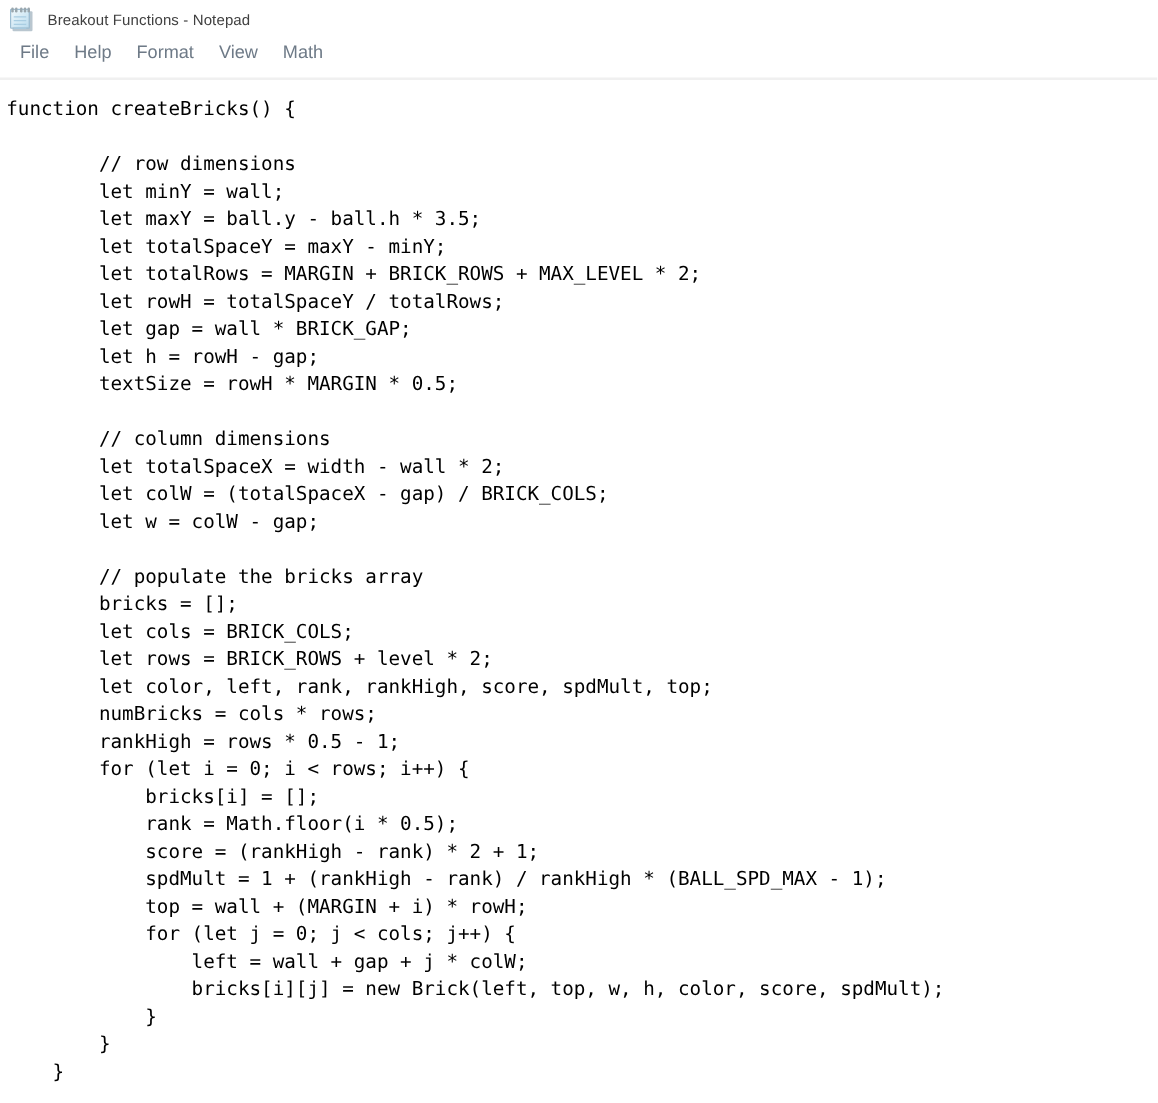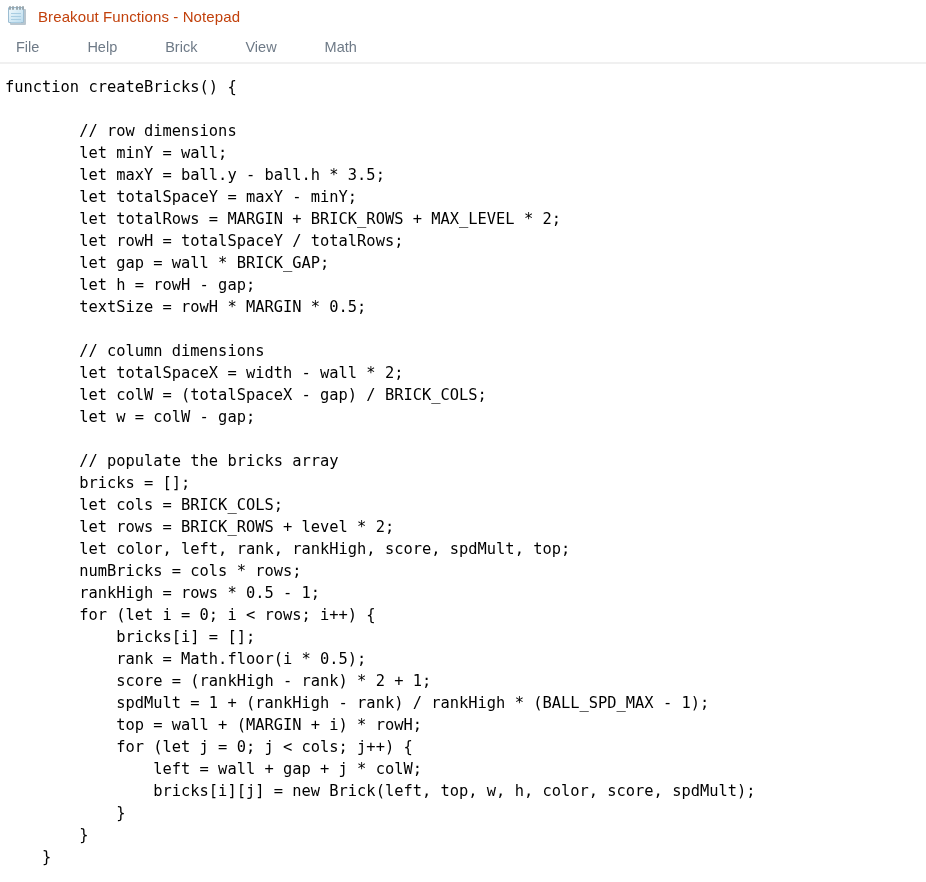--- a/index.html
+++ b/index.html
@@ -65,35 +65,34 @@
     left: 3px; top: 7px;
     width: 10px;
   }
   .np-icon .lines i {
     display: block;
     height: 1px;
     background: #a9cde2;
     margin-bottom: 2px;
   }
   .title-text {
-    font-size: 15px;
-    color: #c2410c;
+    font-size: 12px;
+    color: #404040;
     white-space: nowrap;
     letter-spacing: 0.1px;
   }
 
   
   .menubar {
     height: 30px;
     display: flex;
-    align-items: center;
+    align-items: flex-start;
     padding-left: 6px;
     background: #ffffff;
     box-sizing: border-box;
-    gap: 28px;
   }
   .menu-item {
     font-size: 14.5px;
     color: #6e7a87;
     padding: 2px 10px;
     cursor: default;
     white-space: nowrap;
   }
   .divider {
     height: 2px;
@@ -141,21 +140,21 @@
         <i></i>
         <i></i>
     </div>
   </div>
   <div class="title-text">Breakout Functions - Notepad</div>
 </div>
 
 <div class="menubar">
   <div class="menu-item">File</div>
   <div class="menu-item">Help</div>
-  <div class="menu-item">Brick</div>
+  <div class="menu-item">Format</div>
   <div class="menu-item">View</div>
   <div class="menu-item">Math</div>
 </div>
 <div class="divider"></div>
 
 <div class="editor">
   <pre class="code">function createBricks() {
 
         // row dimensions
         let minY = wall;

